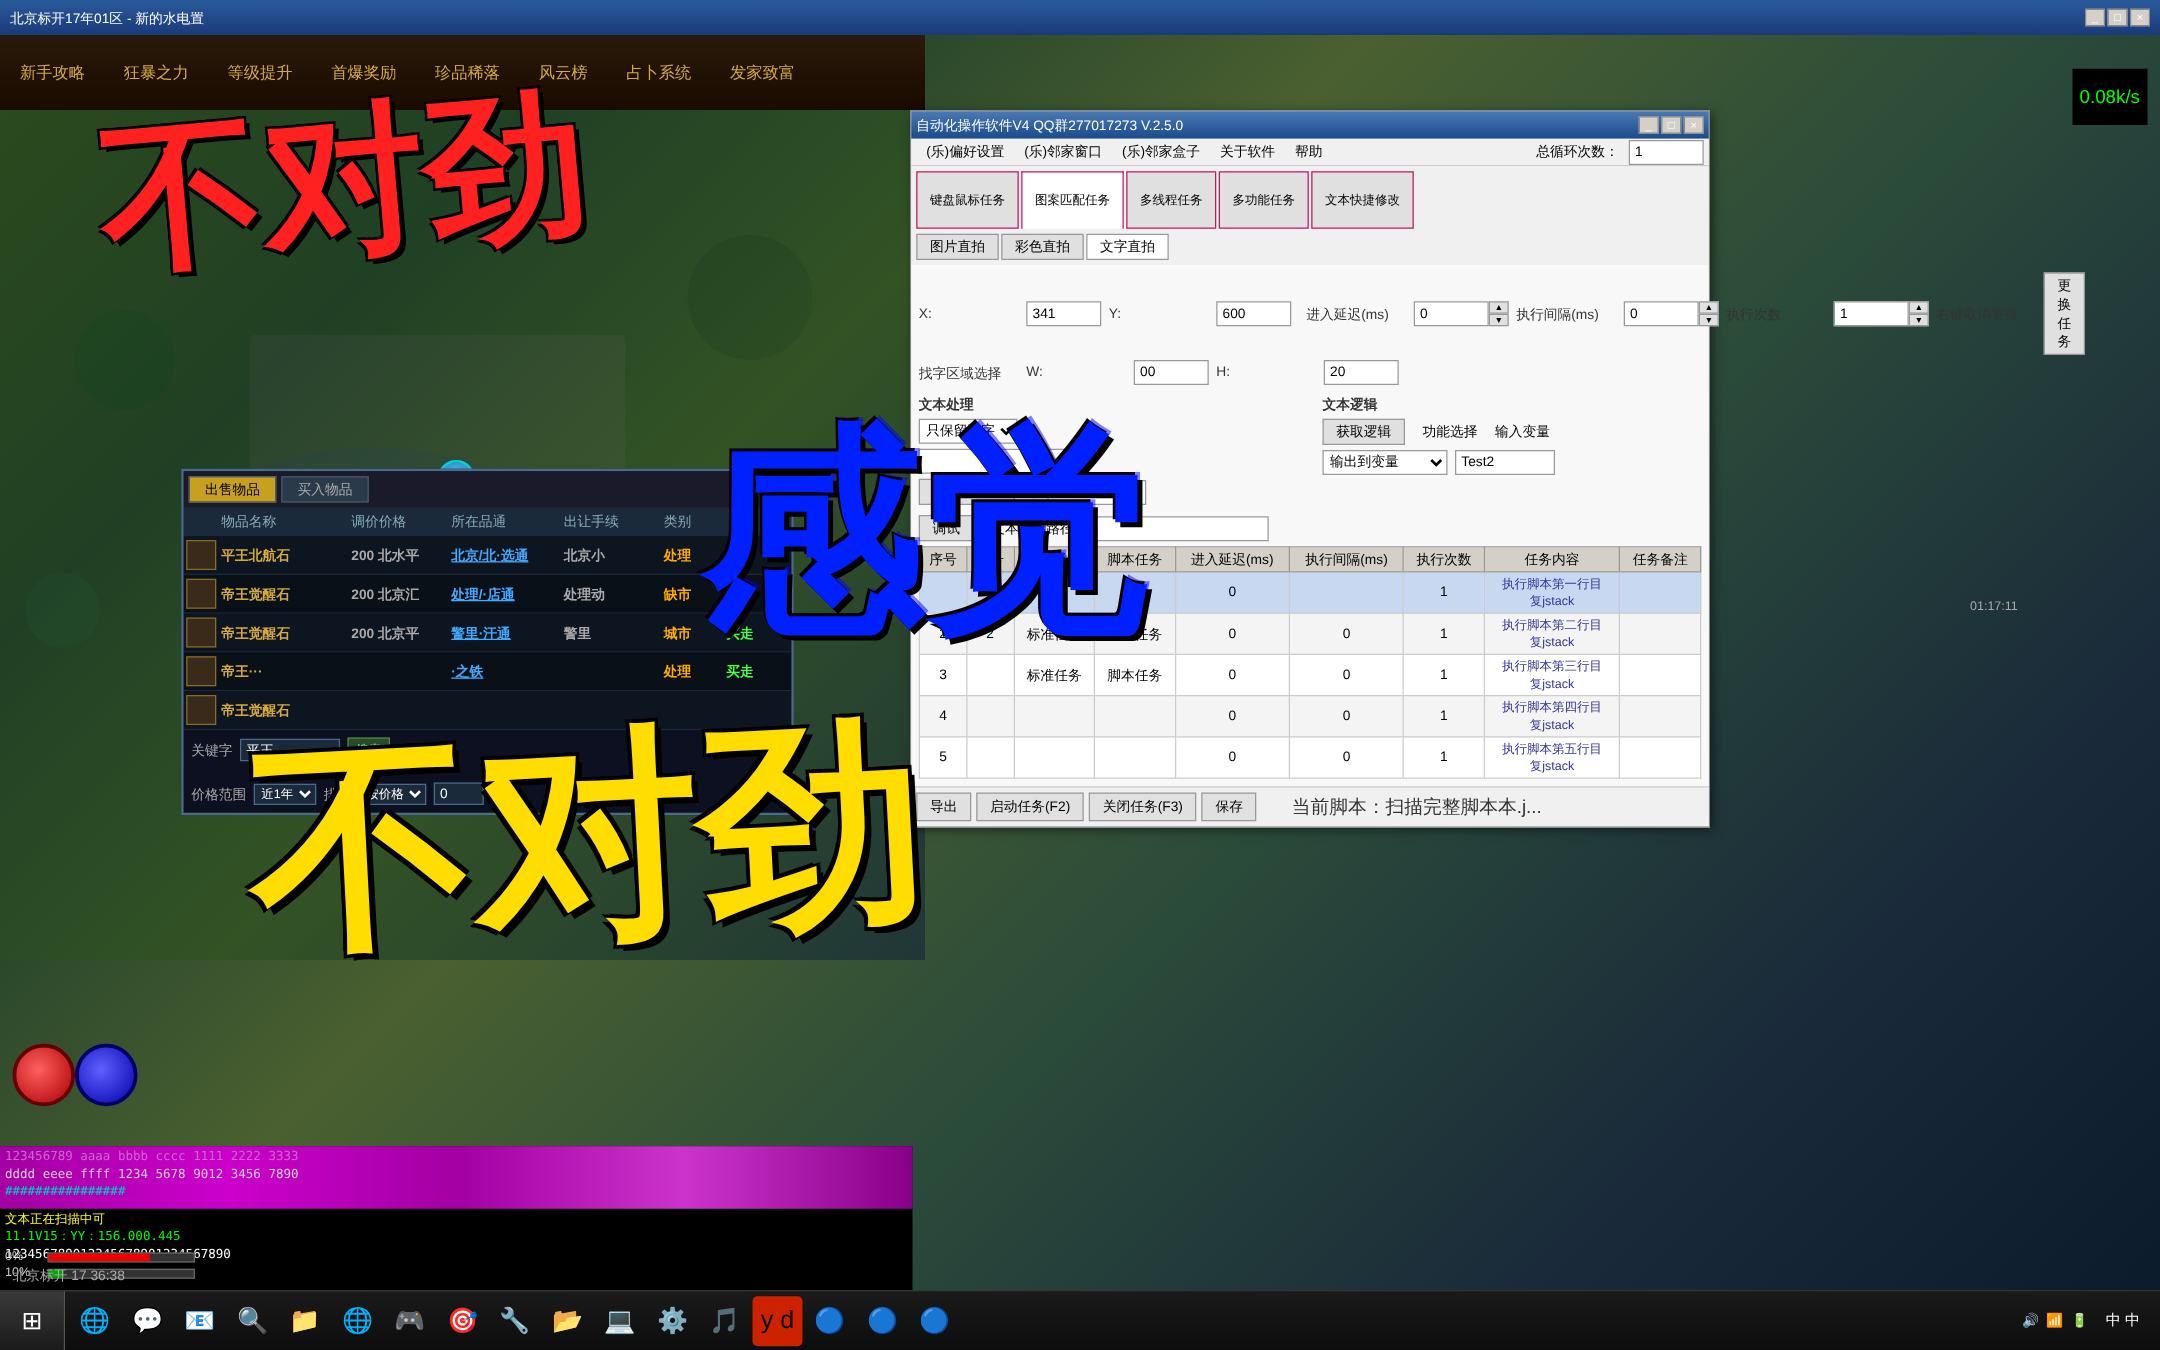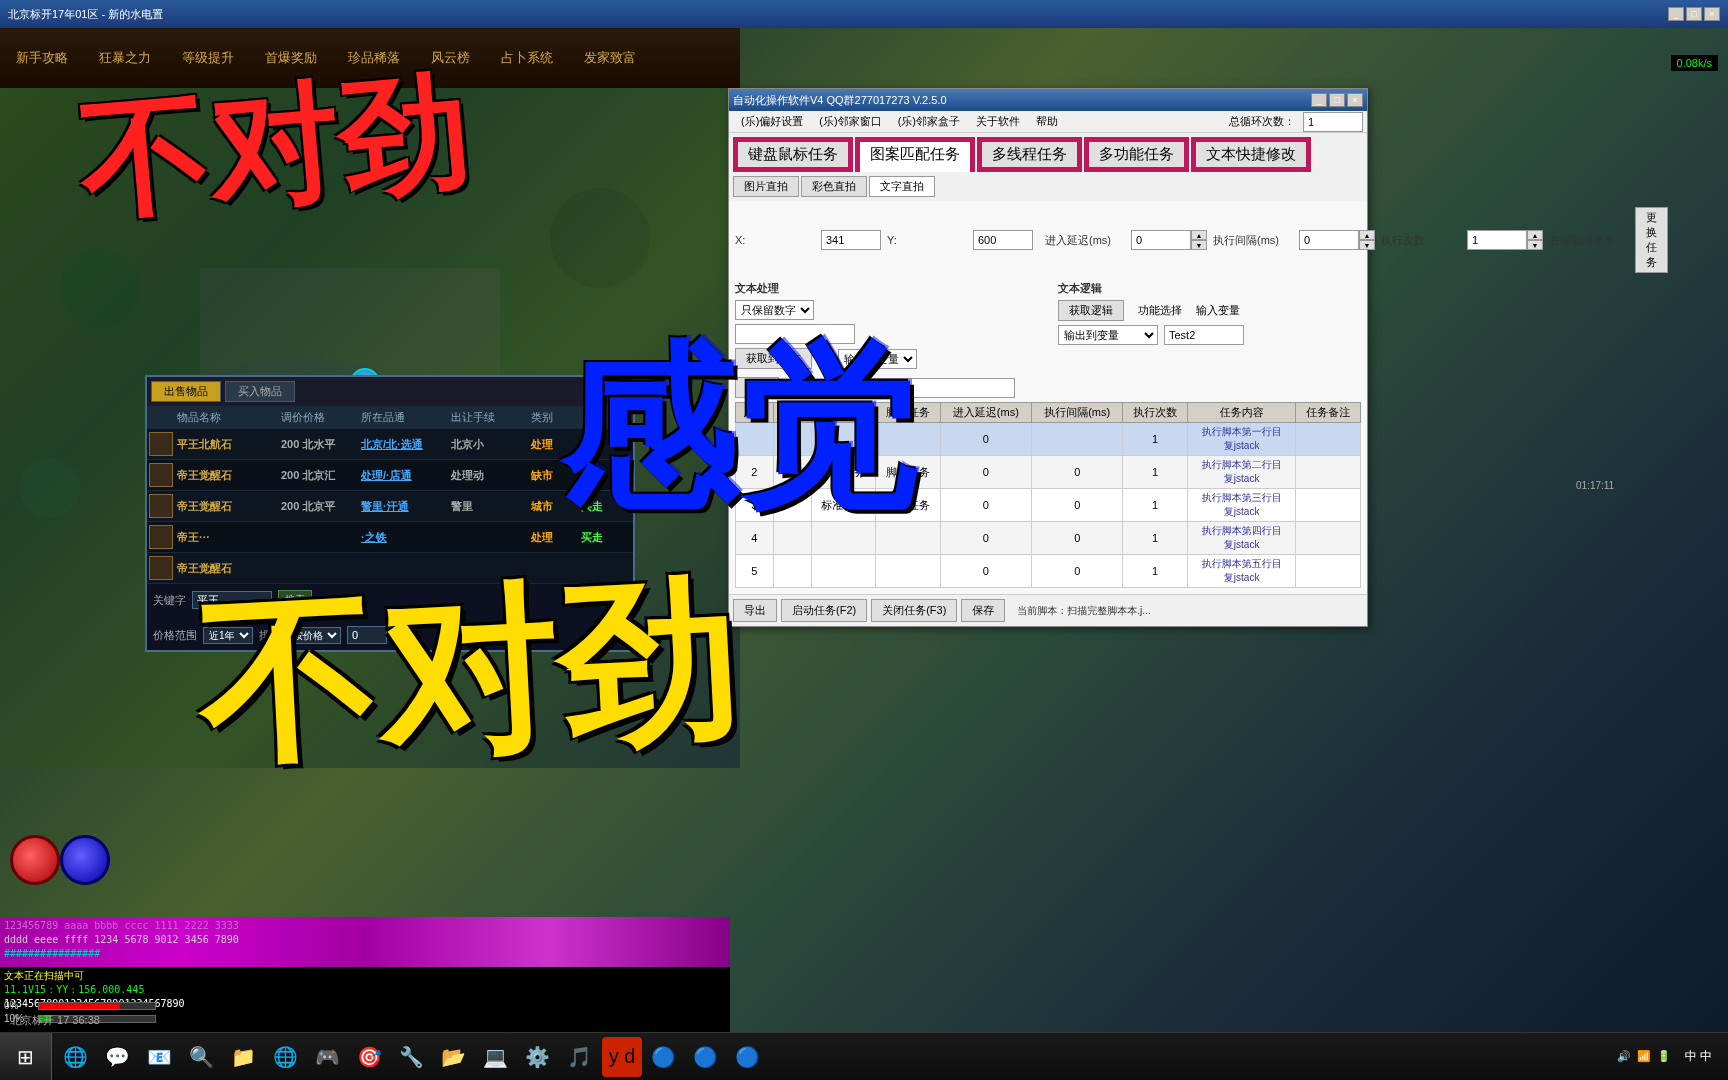--- a/index.html
+++ b/index.html
@@ -289,23 +289,23 @@
     }
 
     .auto-tabs {
       display: flex;
       gap: 2px;
       padding: 4px 4px 0;
       background: #f0f0f0;
     }
 
     .auto-tab {
-      padding: 3px 10px;
-      font-size: 15px;
-      border: 5px solid #be185d;
+      padding: 15px 10px;
+      font-size: 10px;
+      border: 1px solid #be185d;
       background: #e0e0e0;
       cursor: pointer;
     }
 
     .auto-tab.active {
       background: #fff;
       border-bottom: none;
     }
 
     .auto-sub-tabs {
@@ -426,23 +426,23 @@
 
     .auto-footer-btn {
       padding: 3px 10px;
       font-size: 11px;
       border: 1px solid #999;
       background: #e0e0e0;
       cursor: pointer;
     }
 
     .current-script {
-      font-size: 10px;
+      font-size: 15px;
       color: #333;
-      margin-left: 8px;
+      margin-left: 24px;
       text-align: right;
     }
 
     
     .log-window {
       position: absolute;
       bottom: 48px; left: 0;
       width: 730px;
       height: 100px;
       background: #000;
@@ -513,22 +513,22 @@
       font-size: 11px;
       padding: 0 8px;
     }
 
     
     .speed-indicator {
       position: absolute;
       top: 55px; right: 10px;
       background: #000;
       color: #0f0;
-      font-size: 11px;
-      padding: 2px 6px;
+      font-size: 15px;
+      padding: 14px 6px;
       z-index: 80;
     }
 
     
     .game-orbs {
       position: absolute;
       bottom: 155px; left: 10px;
       z-index: 65;
     }
 
@@ -902,20 +902,27 @@
         <input class="auto-input auto-input-sm" type="text" value="1" style="">
         <div class="spin-group">
           <div class="spin-btn">▲</div>
           <div class="spin-btn">▼</div>
         </div>
       </div>
       <span class="auto-label">右键取消更改</span>
       <button class="auto-sub-tab">更换任务</button>
     </div>
 
+    <div class="auto-form-row">
+      <span class="auto-label">找字区域选择</span>
+      <span class="auto-label">W:</span>
+      <input class="auto-input auto-input-sm" type="text" value="00" style="">
+      <span class="auto-label">H:</span>
+      <input class="auto-input auto-input-sm" type="text" value="20" style="">
+    </div>
 
     <div style="display:flex;gap:20px;margin-bottom:4px;">
 
       <div style="flex:1;">
         <div class="auto-section-header">
           <span>文本处理</span>
         </div>
         <div class="auto-form-row">
           <select class="auto-select">
             <option>只保留数字</option>

